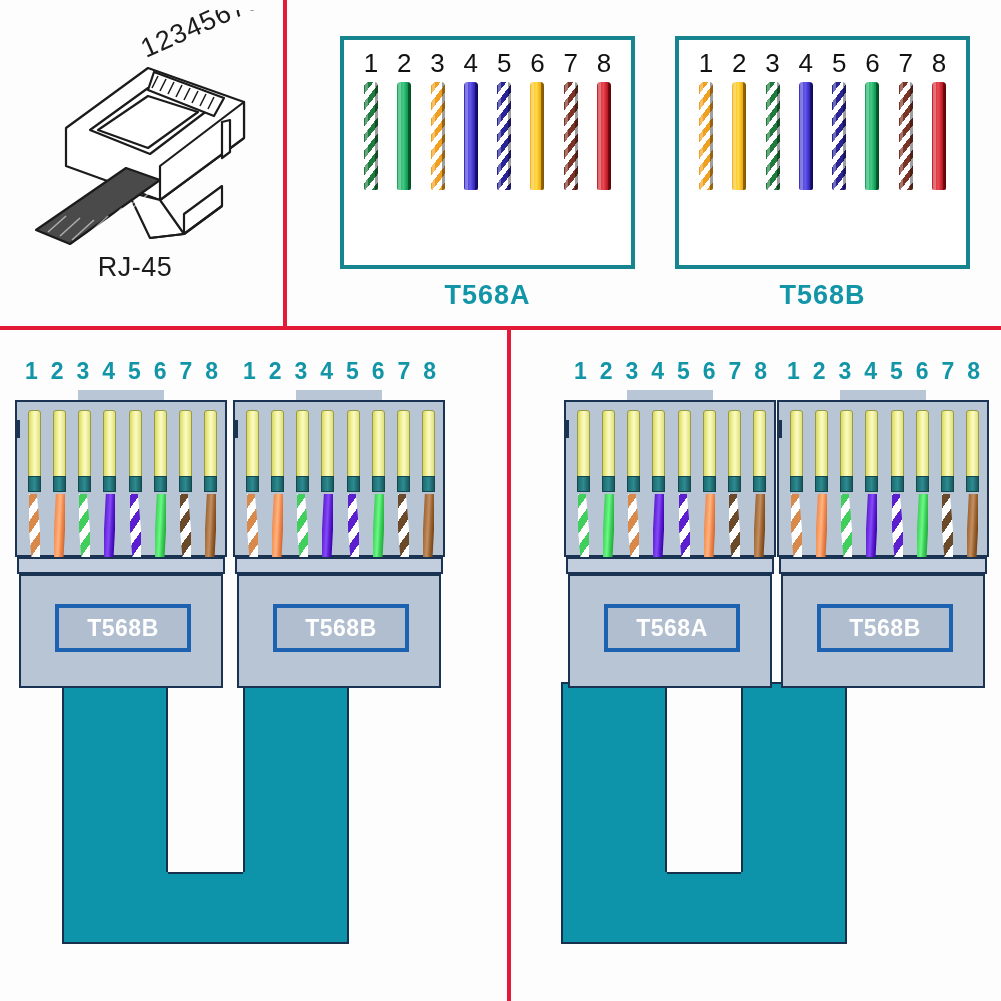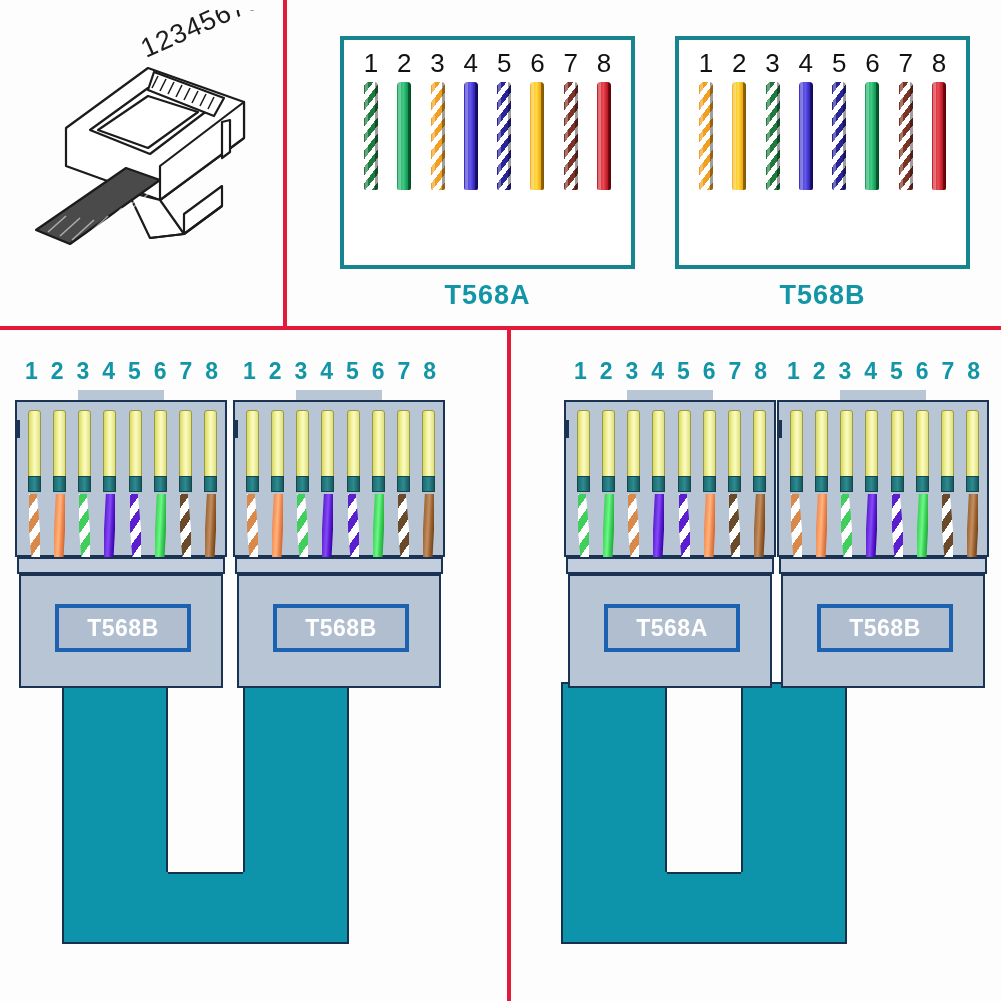--- a/index.html
+++ b/index.html
@@ -212,20 +212,21 @@
       <line x1="52" y1="226" x2="72" y2="208"></line>
       <line x1="64" y1="230" x2="86" y2="210"></line>
       <line x1="78" y1="226" x2="100" y2="206"></line>
       <line x1="92" y1="218" x2="114" y2="198"></line>
       <line x1="106" y1="210" x2="128" y2="190"></line>
       <line x1="120" y1="202" x2="140" y2="184"></line>
     </g>
 
     <text x="138" y="48" transform="rotate(-24 138 48)" font-family="Liberation Sans, sans-serif" font-size="27" fill="#1b1b1b" letter-spacing="1">12345678</text>
   </svg>
+  <div class="rj45-caption">RJ-45</div>
 </div>
 
 <div id="q-std">
 
   <div class="std-box a">
     <div class="swatch-row" id="row-t568a">
         <div class="swatch-cell">
           <div class="swatch-num">1</div>
           <div class="swatch-wire" style="background: repeating-linear-gradient(-52deg, rgb(31, 122, 61) 0px, rgb(31, 122, 61) 5px, rgb(255, 255, 255) 5px, rgb(255, 255, 255) 10px);"></div>
         </div>

